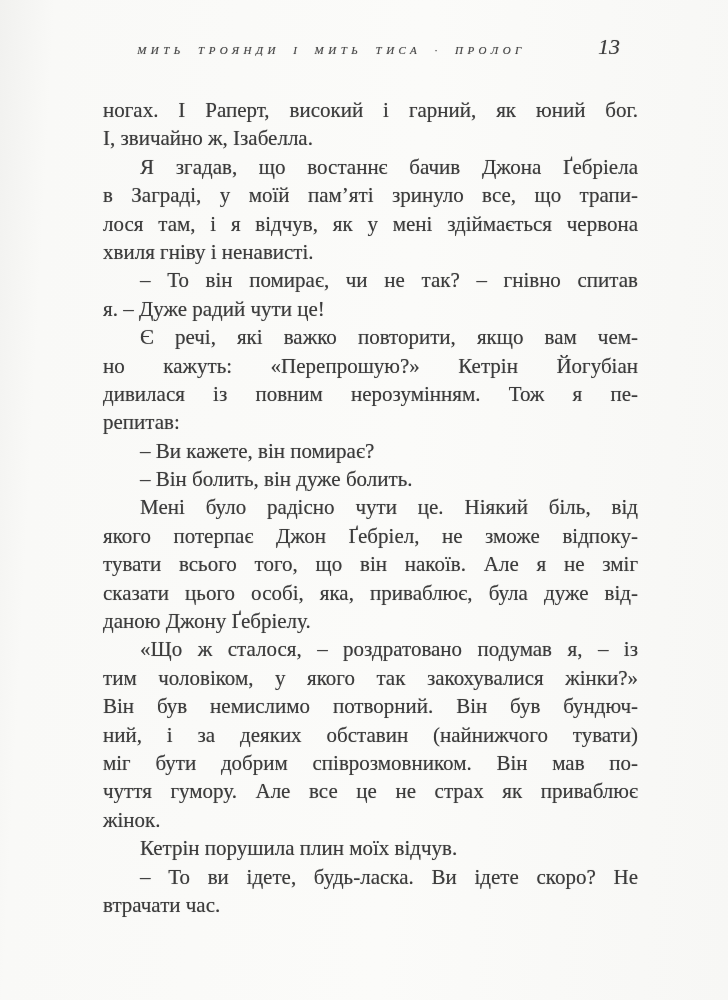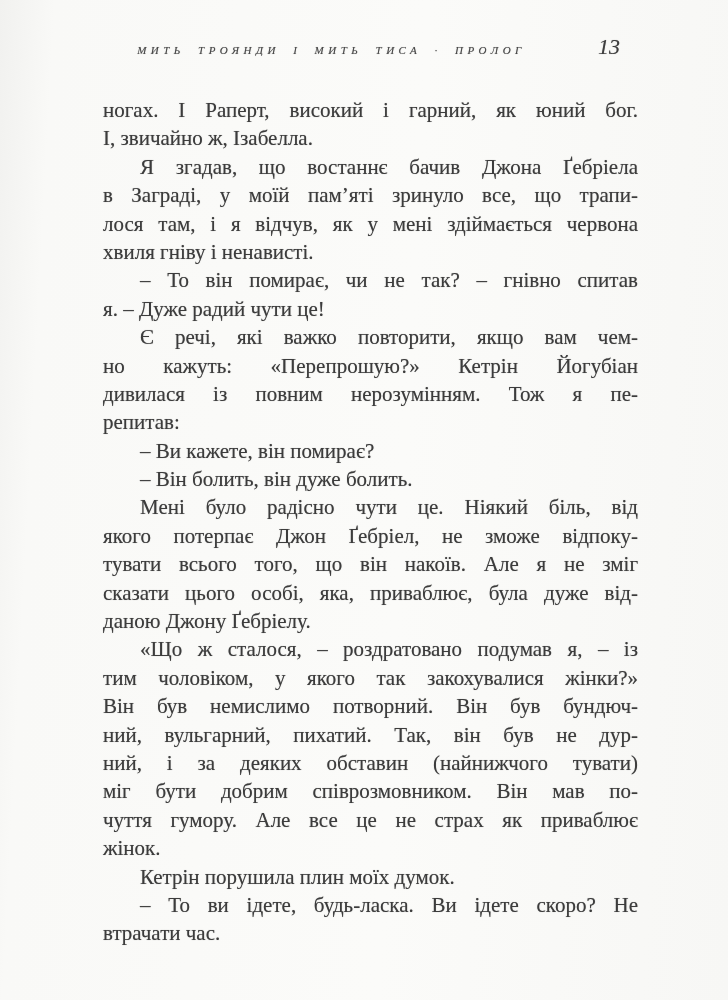--- a/index.html
+++ b/index.html
@@ -93,22 +93,21 @@
       <div class="line indent">– Ви кажете, він помирає?</div>
       <div class="line indent">– Він болить, він дуже болить.</div>
       <div class="line indent just">Мені було радісно чути це. Ніякий біль, від</div>
       <div class="line just">якого потерпає Джон Ґебріел, не зможе відпоку-</div>
       <div class="line just">тувати всього того, що він накоїв. Але я не зміг</div>
       <div class="line just">сказати цього особі, яка, приваблює, була дуже від-</div>
       <div class="line">даною Джону Ґебріелу.</div>
       <div class="line indent just">«Що ж сталося, – роздратовано подумав я, – із</div>
       <div class="line just">тим чоловіком, у якого так закохувалися жінки?»</div>
       <div class="line just">Він був немислимо потворний. Він був бундюч-</div>
-      <div class="line just">ний, вульгарний, пихатий. Так, він був не дур-</div>
       <div class="line just">ний, і за деяких обставин (найнижчого тувати)</div>
       <div class="line just">міг бути добрим співрозмовником. Він мав по-</div>
       <div class="line just">чуття гумору. Але все це не страх як приваблює</div>
       <div class="line">жінок.</div>
-      <div class="line indent">Кетрін порушила плин моїх думок.</div>
+      <div class="line indent">Кетрін порушила плин моїх відчув.</div>
       <div class="line indent just">– То ви ідете, будь-ласка. Ви ідете скоро? Не</div>
       <div class="line">втрачати час.</div>
     </div>
 </div>
 
 </body></html>

